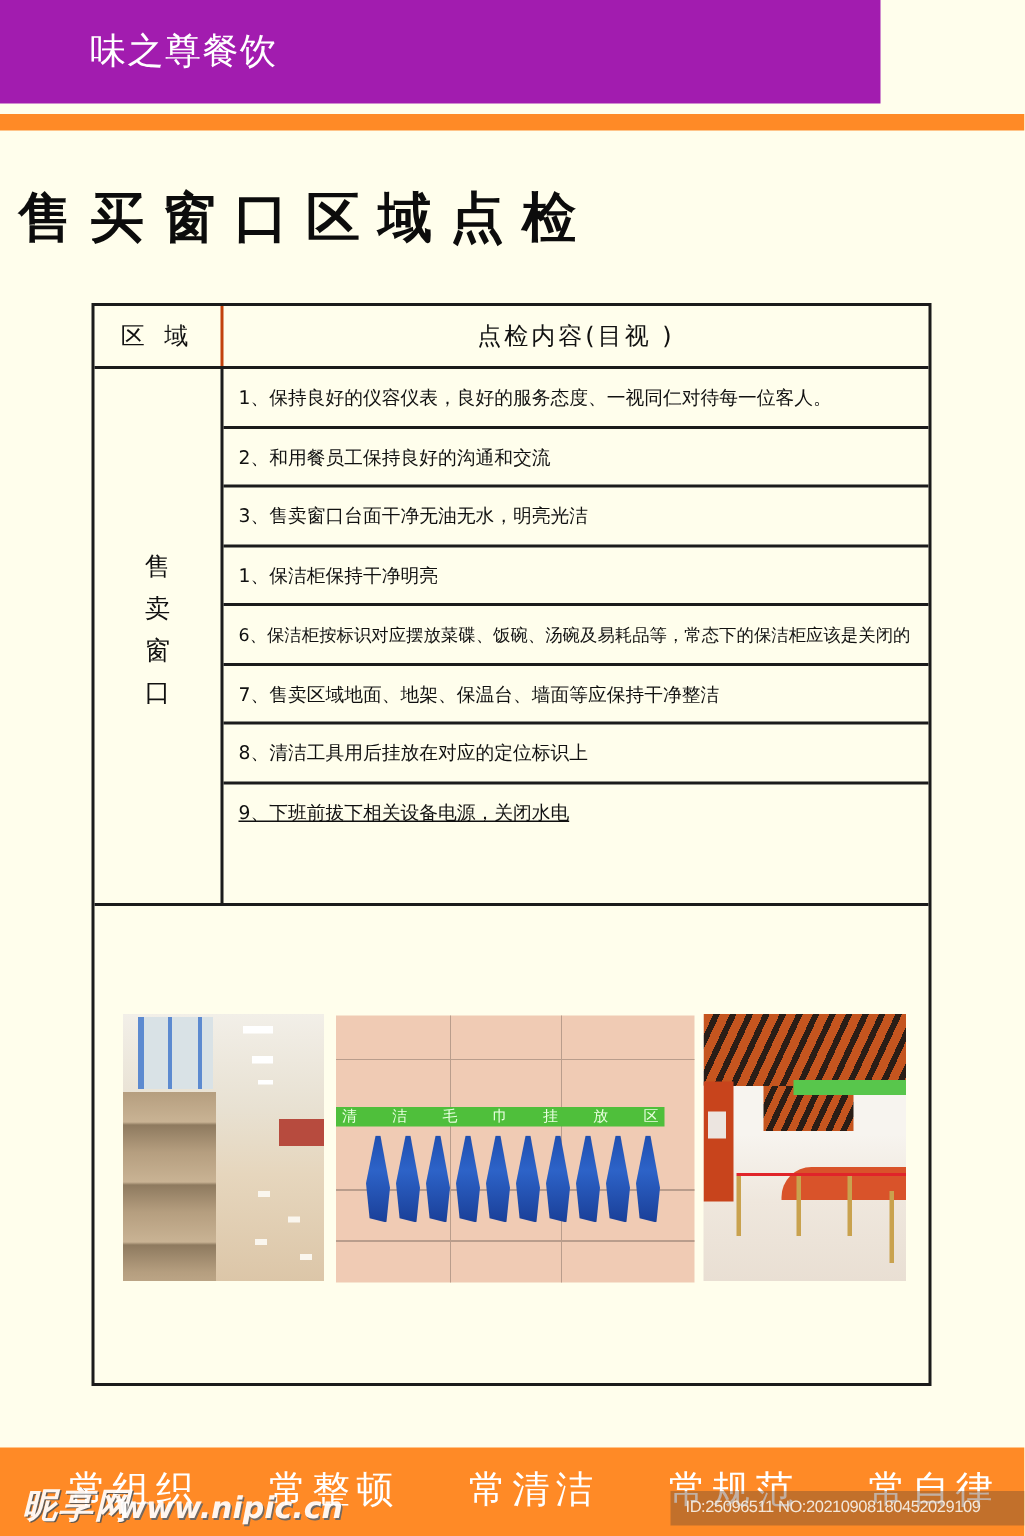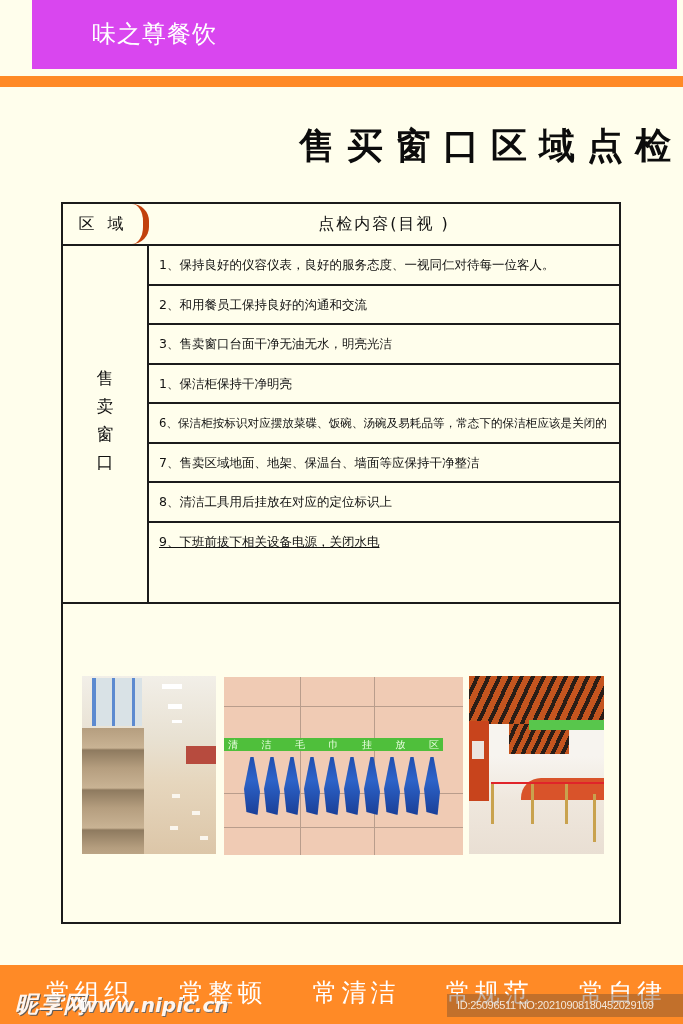--- a/index.html
+++ b/index.html
@@ -3,49 +3,48 @@
   <meta charset="utf-8">
   <style>
     html, body { margin: 0; padding: 0; }
     body {
       width: 683px; height: 1024px; position: relative; overflow: hidden;
       background: #FFFEEC;
       font-family: "DejaVu Sans", "Liberation Sans", sans-serif;
       color: #111;
     }
     .header-band {
-      position: absolute; left: 0; top: 0; width: 645px; height: 69px;
-      background: #d946ef;
-      margin-left: 32px;
+      position: absolute; left: 0; top: 0; width: 587px; height: 69px;
+      background: #a21caf;
     }
     .brand {
       position: absolute; left: 60px; top: 18px; font-size: 24px; line-height: 32px;
       color: #fff; letter-spacing: 1px; font-weight: normal;
     }
     .header-stripe {
       position: absolute; left: 0; top: 76px; width: 683px; height: 11px;
       background: #FF8A26;
     }
     .page-title {
-      position: absolute; left: 0; top: 122px; width: 683px; text-align: right;
+      position: absolute; left: 0; top: 122px; width: 683px; text-align: left;
       font-size: 36px; font-weight: bold; letter-spacing: 12px; line-height: 48px;
       color: #0c0c0c; padding-left: 12px; box-sizing: border-box;
     }
     .sheet {
       position: absolute; left: 61px; top: 202px; width: 560px; height: 722px;
       box-sizing: border-box; border: 2px solid #1b1b1b;
     }
     .table-head {
       position: absolute; left: 0; top: 0; width: 556px; height: 42px;
       border-bottom: 2px solid #1b1b1b; box-sizing: border-box;
     }
     .col-area-head {
       position: absolute; left: 0; top: 0; width: 86px; height: 40px;
-      border-right: 6px solid #c2410c; box-sizing: border-box;
-      text-align: center; font-size: 16px; line-height: 40px; letter-spacing: 4px; border-radius: 17px;
+      border-right: 2px solid #c2410c; box-sizing: border-box;
+      text-align: center; font-size: 16px; line-height: 40px; letter-spacing: 4px;
     }
     .col-content-head {
       position: absolute; left: 86px; top: 0; width: 470px; height: 40px;
       text-align: center; font-size: 16px; line-height: 40px; letter-spacing: 2px;
     }
     .area-cell {
       position: absolute; left: 0; top: 42px; width: 86px; height: 356px;
       border-right: 2px solid #1b1b1b; box-sizing: border-box;
     }
     .area-vertical {

